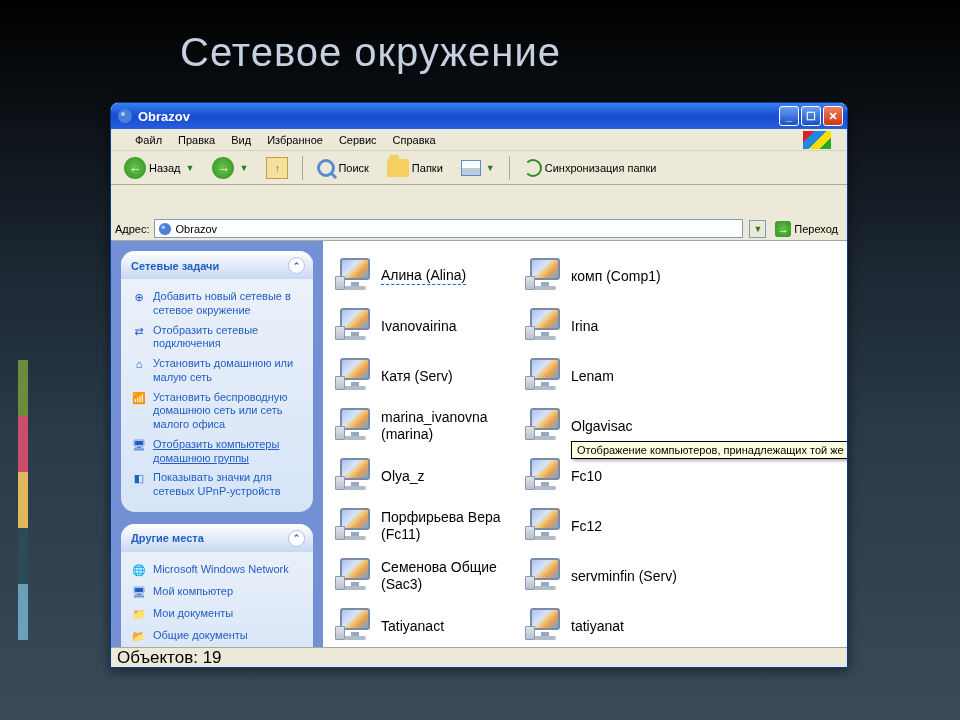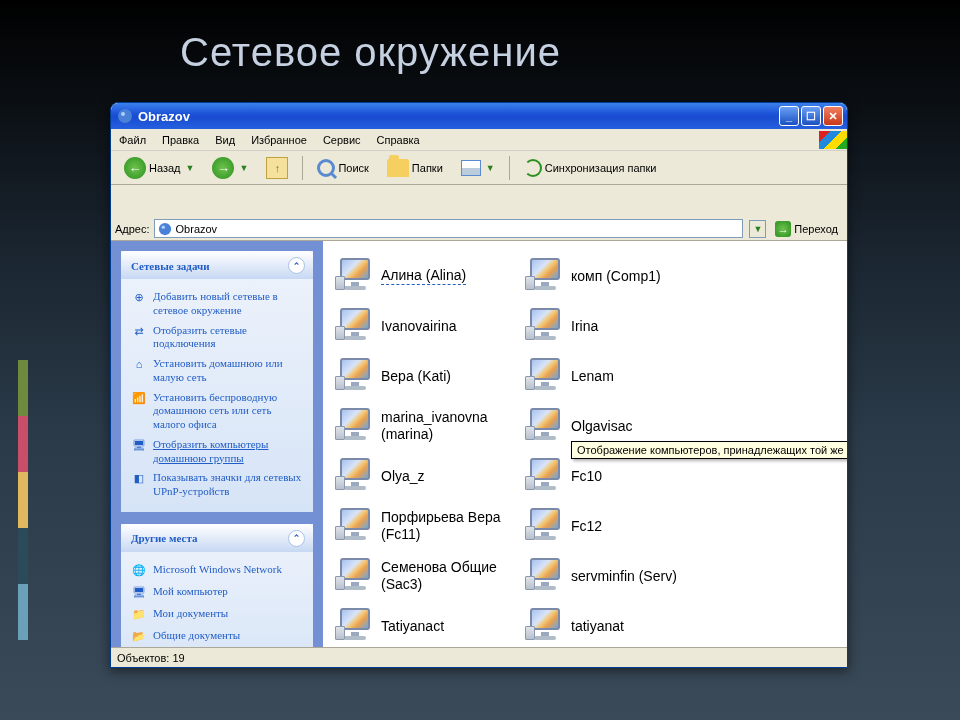--- a/index.html
+++ b/index.html
@@ -55,21 +55,21 @@
     border:1px solid #fff; border-radius:3px;
     background: linear-gradient(180deg,#6aa0f5,#1a50c0);
     display:flex;align-items:center;justify-content:center;
     font-size:11px;color:#fff;cursor:pointer;
   }
   .tb-btn.close{ background: linear-gradient(180deg,#f08060,#c83818); }
 
   .menubar {
     height:22px; background:#ece9d8;
     display:flex; align-items:center;
-    font-size:11px; padding:0 0;
+    font-size:11px; padding:0 16px;
     border-bottom:1px solid #d4d0c8;
   }
   .menubar span { padding:3px 8px; cursor:pointer; }
   .menubar .flag { margin-left:auto; width:28px;height:18px;
     background: linear-gradient(135deg,#d22 25%, #28d 25% 50%, #fd0 50% 75%, #2a2 75%); }
 
   .toolbar {
     height:34px; background:#ece9d8;
     display:flex; align-items:center; gap:4px;
     padding:0 6px;
@@ -119,23 +119,22 @@
     flex:1; display:flex; overflow:hidden; background:#fff;
   }
   .sidepane {
     width:212px; background:#7390d4;
     padding:10px 10px 0 10px;
     overflow:hidden;
     font-size:11px;
   }
   .panel {
     background:linear-gradient(180deg,#eef3fb,#d6e4f7);
-    border-radius:0; margin-bottom:12px;
+    border-radius:14px; margin-bottom:12px;
     overflow:hidden;
-    font-family:Liberation Serif, serif;
   }
   .panel-head{
     background:linear-gradient(180deg,#fff,#c7d8f3);
     padding:6px 8px 5px 10px; font-weight:bold;
     color:#215dc6; display:flex; align-items:center;
     border-radius:5px 5px 0 0;
   }
   .panel-head .chev{
     margin-left:auto;width:17px;height:17px;border-radius:50%;
     background:#fff;border:1px solid #a8c0e8;
@@ -190,21 +189,21 @@
     position:absolute; left:248px; top:200px;
     background:#ffffe1; border:1px solid #000;
     font-size:11px; padding:2px 5px;
     box-shadow:2px 2px 3px rgba(0,0,0,.3);
     white-space:nowrap; z-index:50;
   }
 
   .statusbar{
     height:20px; background:#ece9d8;
     border-top:1px solid #aca899;
-    font-size:11px; padding:2px 6px;
+    font-size:17px; padding:2px 6px;
     display:flex; align-items:center;
   }
 </style>
 </head>
 <body>
 
 <div class="side-stripe">
   <div class="s1"></div>
     <div class="s2"></div>
     <div class="s3"></div>
@@ -392,21 +391,21 @@
             </div>
             <div class="flabel">Irina</div>
           </div>
           <div class="fitem">
             <div class="comp-icon">
               <div class="mon"></div>
               <div class="stand"></div>
               <div class="base"></div>
               <div class="box"></div>
             </div>
-            <div class="flabel">Вера (Kati)</div>
+            <div class="flabel">Катя (Serv)</div>
           </div>
           <div class="fitem">
             <div class="comp-icon">
               <div class="mon"></div>
               <div class="stand"></div>
               <div class="base"></div>
               <div class="box"></div>
             </div>
             <div class="flabel">Lenam</div>
           </div>

